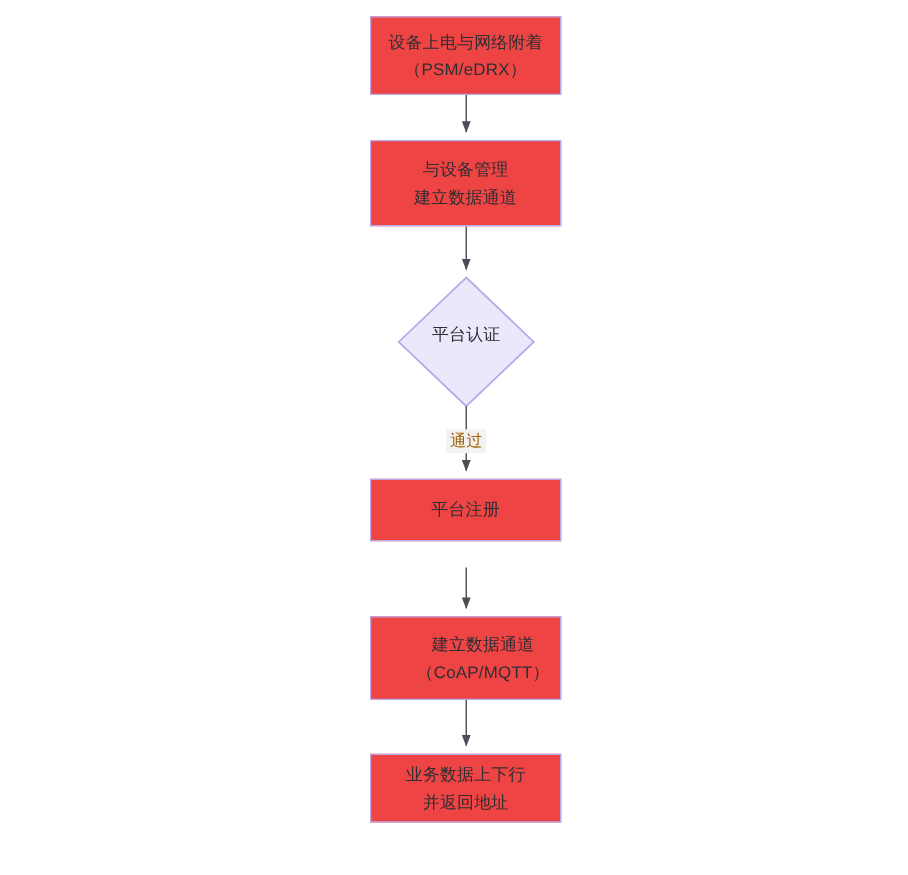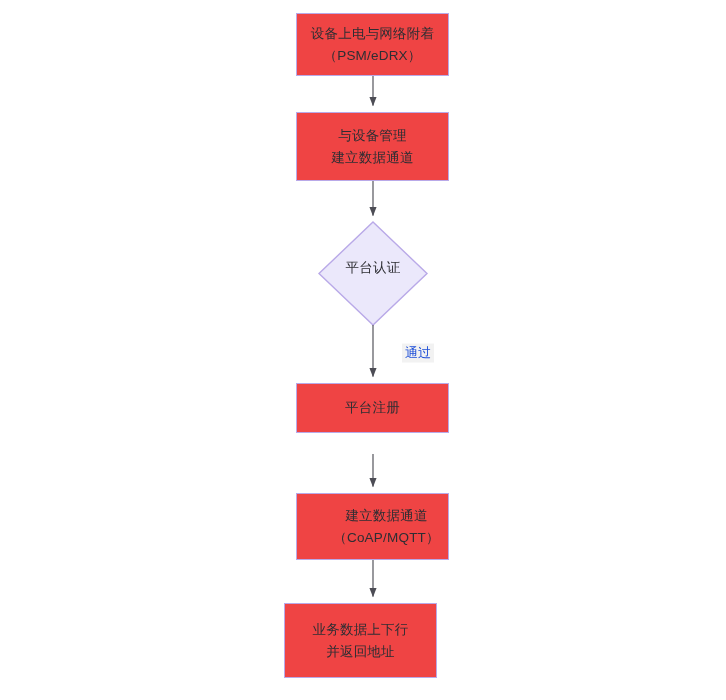--- a/index.html
+++ b/index.html
@@ -58,28 +58,27 @@
     border: none;
   }
 
   .node-line {
     display: block;
   }
 
   
   .edge-label {
     position: absolute;
-    color: #1d4ed8;
+    color: #a16207;
     font-size: 13px;
     line-height: 1.3;
     background: #f2f2f2;
     padding: 1px 3px;
     white-space: nowrap;
     transform: translate(-50%, -50%);
-    margin-left: 45px;
   }
 </style>
 </head>
 <body>
 
 <div id="flow-canvas">
 
   <svg class="flow-svg" viewBox="0 0 726 700">
     <defs>
       <marker id="arrowhead" markerWidth="9" markerHeight="9" refX="7.4" refY="3.4" orient="auto" markerUnits="strokeWidth">
@@ -118,18 +117,18 @@
 
   <div class="node node-rect" style="left:296px; top:383px; width:153px; height:50px;">
     <span class="node-line">平台注册</span>
   </div>
 
   <div class="node node-rect" style="left:296px; top:493px; width:153px; height:67px;padding-left:28px;">
     <span class="node-line">建立数据通道</span>
     <span class="node-line">（CoAP/MQTT）</span>
   </div>
 
-  <div class="node node-rect" style="left:284px; top:603px; width:153px; height:75px;">
+  <div class="node node-rect" style="left:296px; top:603px; width:153px; height:55px;">
     <span class="node-line">业务数据上下行</span>
     <span class="node-line">并返回地址</span>
   </div>
 
 </div>
 
 </body></html>

